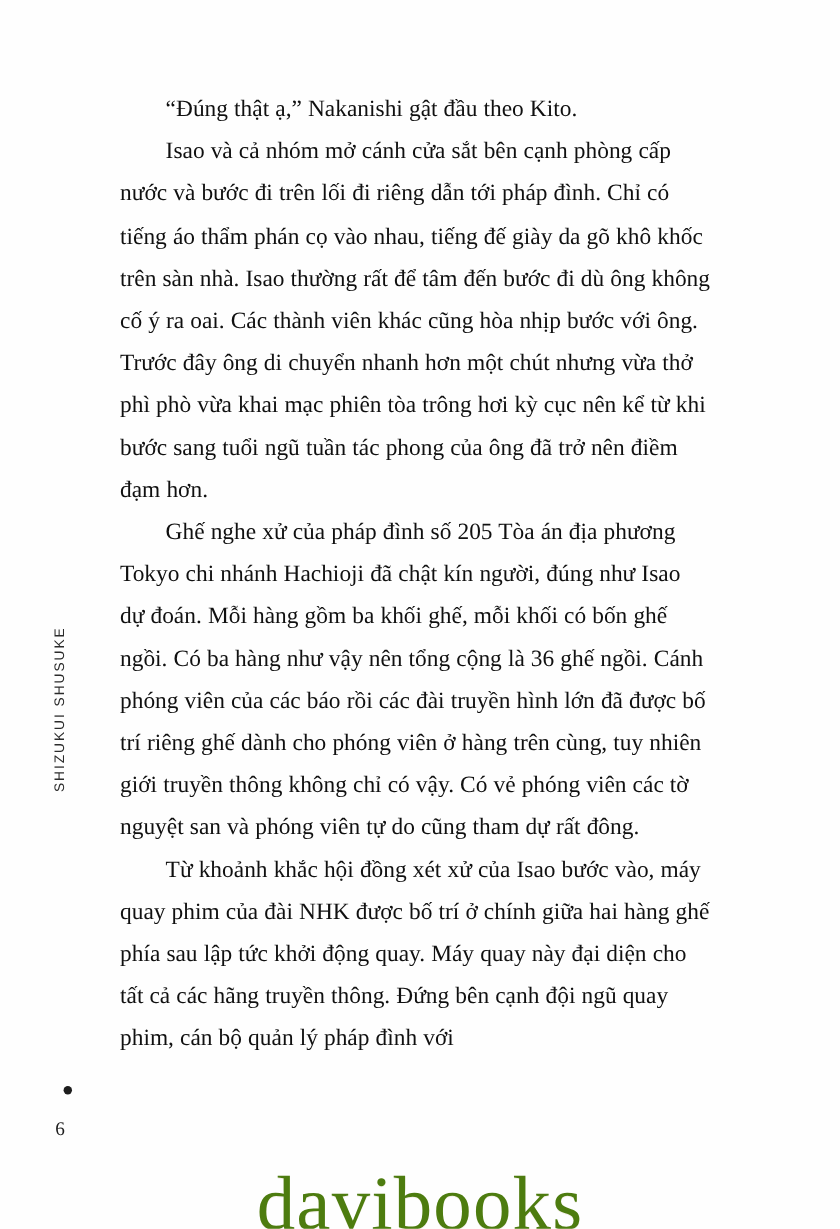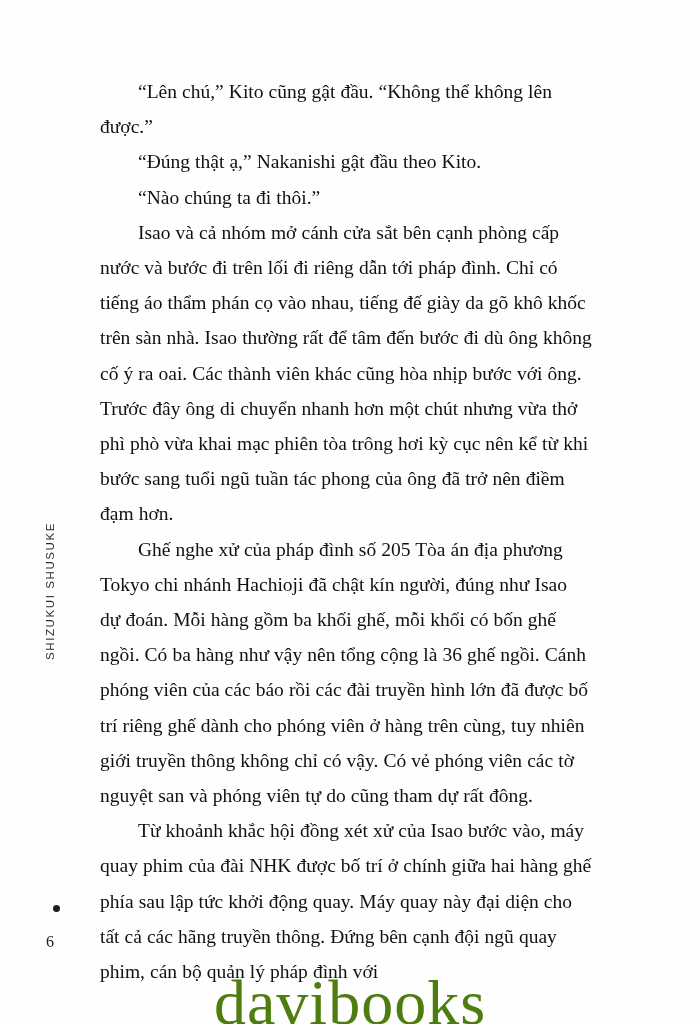--- a/index.html
+++ b/index.html
@@ -105,23 +105,21 @@
 
 <div class="page">
 
   <div class="running-head">SHIZUKUI SHUSUKE</div>
 
   <div class="head-dot"></div>
 
   <div class="folio">6</div>
 
   <div class="text-block">
-    <p>“Lên chú,” Kito cũng gật đầu. “Không thể không lên được.”</p>
     <p>“Đúng thật ạ,” Nakanishi gật đầu theo Kito.</p>
-    <p>“Nào chúng ta đi thôi.”</p>
     <p>Isao và cả nhóm mở cánh cửa sắt bên cạnh phòng cấp nước và bước đi trên lối đi riêng dẫn tới pháp đình. Chỉ có tiếng áo thẩm phán cọ vào nhau, tiếng đế giày da gõ khô khốc trên sàn nhà. Isao thường rất để tâm đến bước đi dù ông không cố ý ra oai. Các thành viên khác cũng hòa nhịp bước với ông. Trước đây ông di chuyển nhanh hơn một chút nhưng vừa thở phì phò vừa khai mạc phiên tòa trông hơi kỳ cục nên kể từ khi bước sang tuổi ngũ tuần tác phong của ông đã trở nên điềm đạm hơn.</p>
     <p>Ghế nghe xử của pháp đình số 205 Tòa án địa phương Tokyo chi nhánh Hachioji đã chật kín người, đúng như Isao dự đoán. Mỗi hàng gồm ba khối ghế, mỗi khối có bốn ghế ngồi. Có ba hàng như vậy nên tổng cộng là 36 ghế ngồi. Cánh phóng viên của các báo rồi các đài truyền hình lớn đã được bố trí riêng ghế dành cho phóng viên ở hàng trên cùng, tuy nhiên giới truyền thông không chỉ có vậy. Có vẻ phóng viên các tờ nguyệt san và phóng viên tự do cũng tham dự rất đông.</p>
     <p>Từ khoảnh khắc hội đồng xét xử của Isao bước vào, máy quay phim của đài NHK được bố trí ở chính giữa hai hàng ghế phía sau lập tức khởi động quay. Máy quay này đại diện cho tất cả các hãng truyền thông. Đứng bên cạnh đội ngũ quay phim, cán bộ quản lý pháp đình với</p>
   </div>
 
   <div class="watermark">
     <span class="wm-main">davibooks</span>
     <span class="wm-sub">Khát vọng tri thức</span>
   </div>
 

